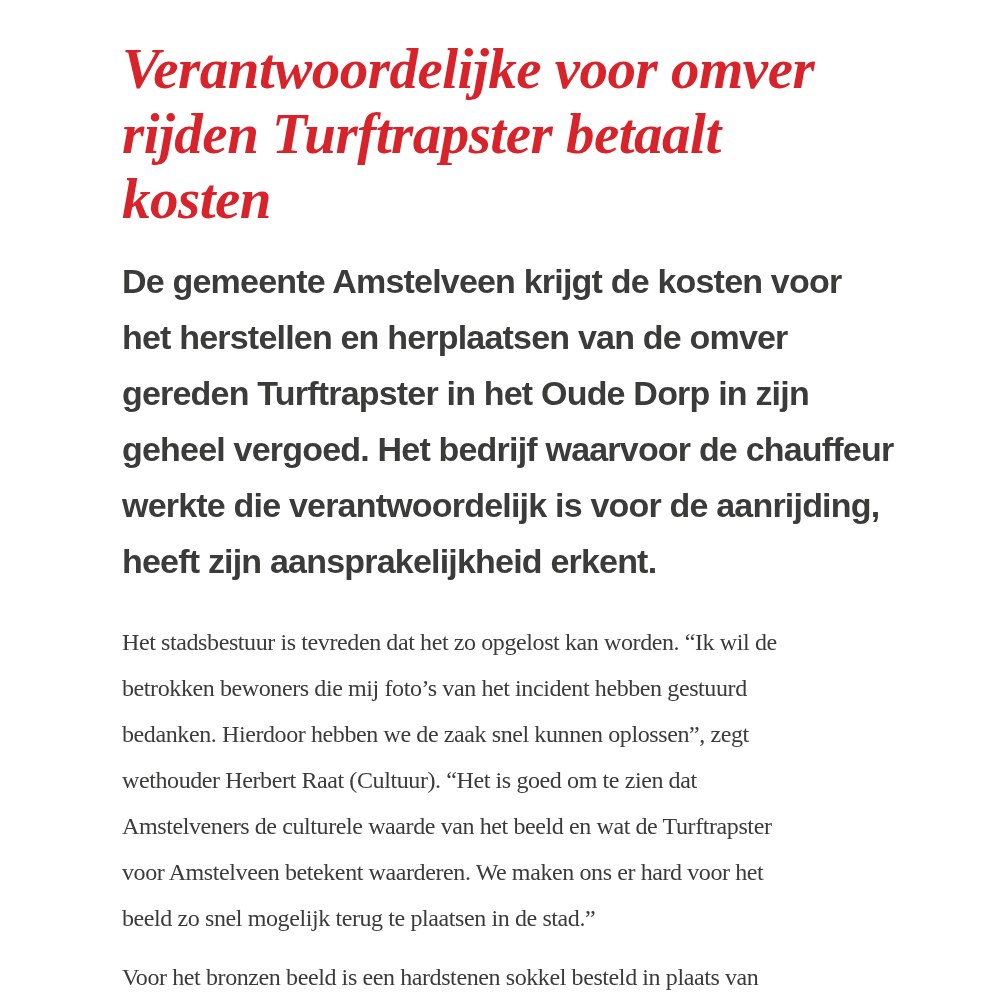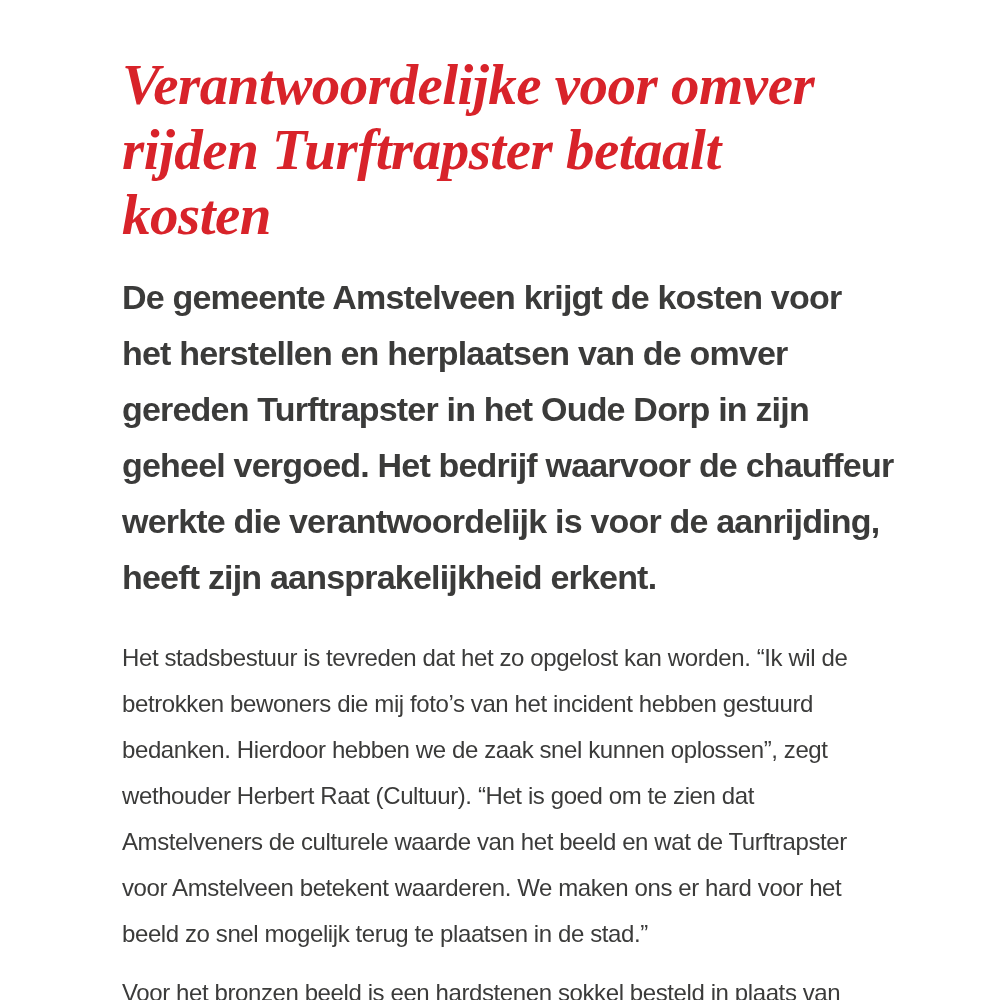--- a/index.html
+++ b/index.html
@@ -9,21 +9,21 @@
   }
   body {
     width: 1000px;
     height: 1000px;
     overflow: hidden;
   }
   .page {
     box-sizing: border-box;
     width: 1000px;
     height: 1000px;
-    padding: 52px 90px 0 122px;
+    padding: 36px 90px 0 122px;
     background: #ffffff;
   }
   .headline {
     font-family: "Liberation Serif", serif;
     font-style: italic;
     font-weight: 700;
     font-size: 57px;
     line-height: 65px;
     letter-spacing: -0.5px;
     color: #d8232a;
@@ -34,21 +34,21 @@
     font-family: "Liberation Sans", sans-serif;
     font-weight: 700;
     font-size: 34px;
     line-height: 56px;
     letter-spacing: -0.8px;
     color: #3b3b3a;
     margin: 0 0 30px 0;
     white-space: pre-line;
   }
   .body-par {
-    font-family: Liberation Sans, sans-serif;
+    font-family: Liberation Serif, serif;
     font-weight: 300;
     font-size: 24px;
     line-height: 46px;
     letter-spacing: -0.4px;
     color: #3b3b3a;
     margin: 0 0 13px 0;
     white-space: pre-line;
   }
 </style>
 </head>

